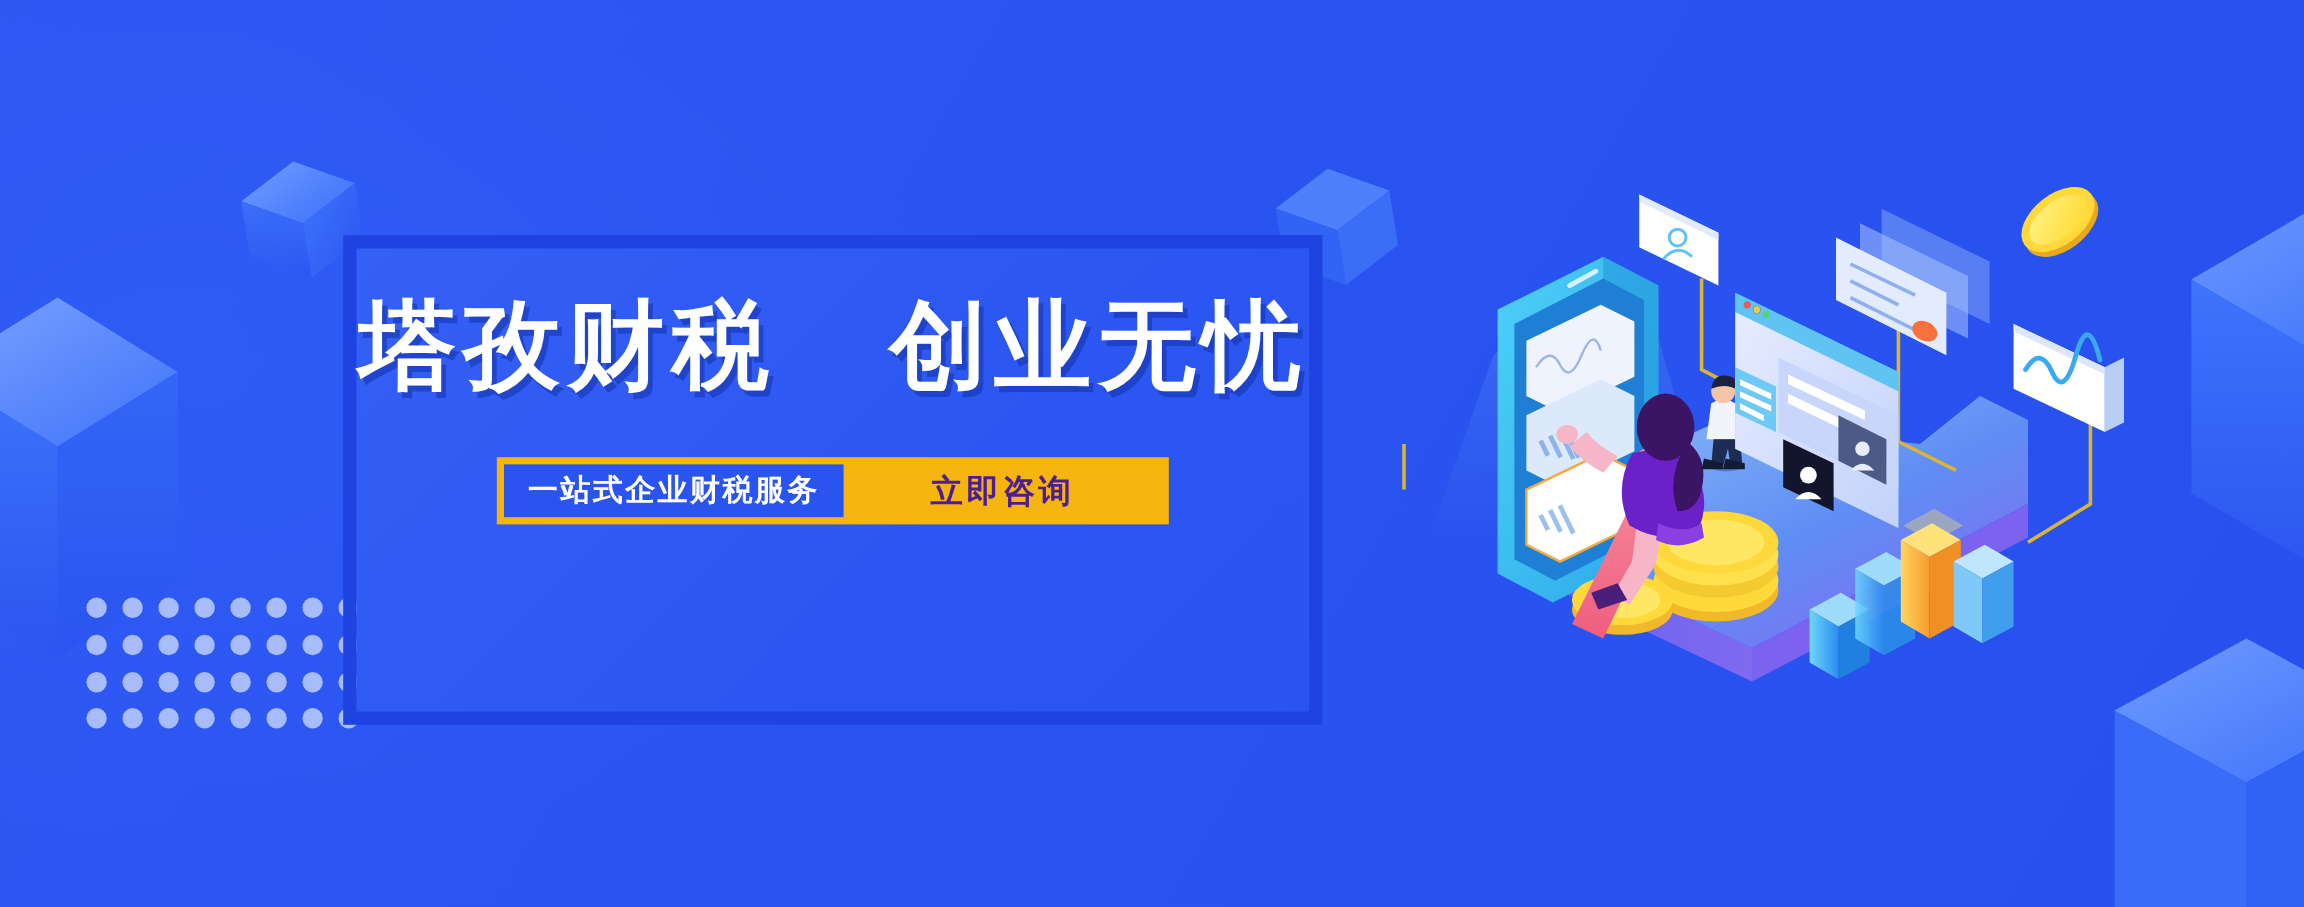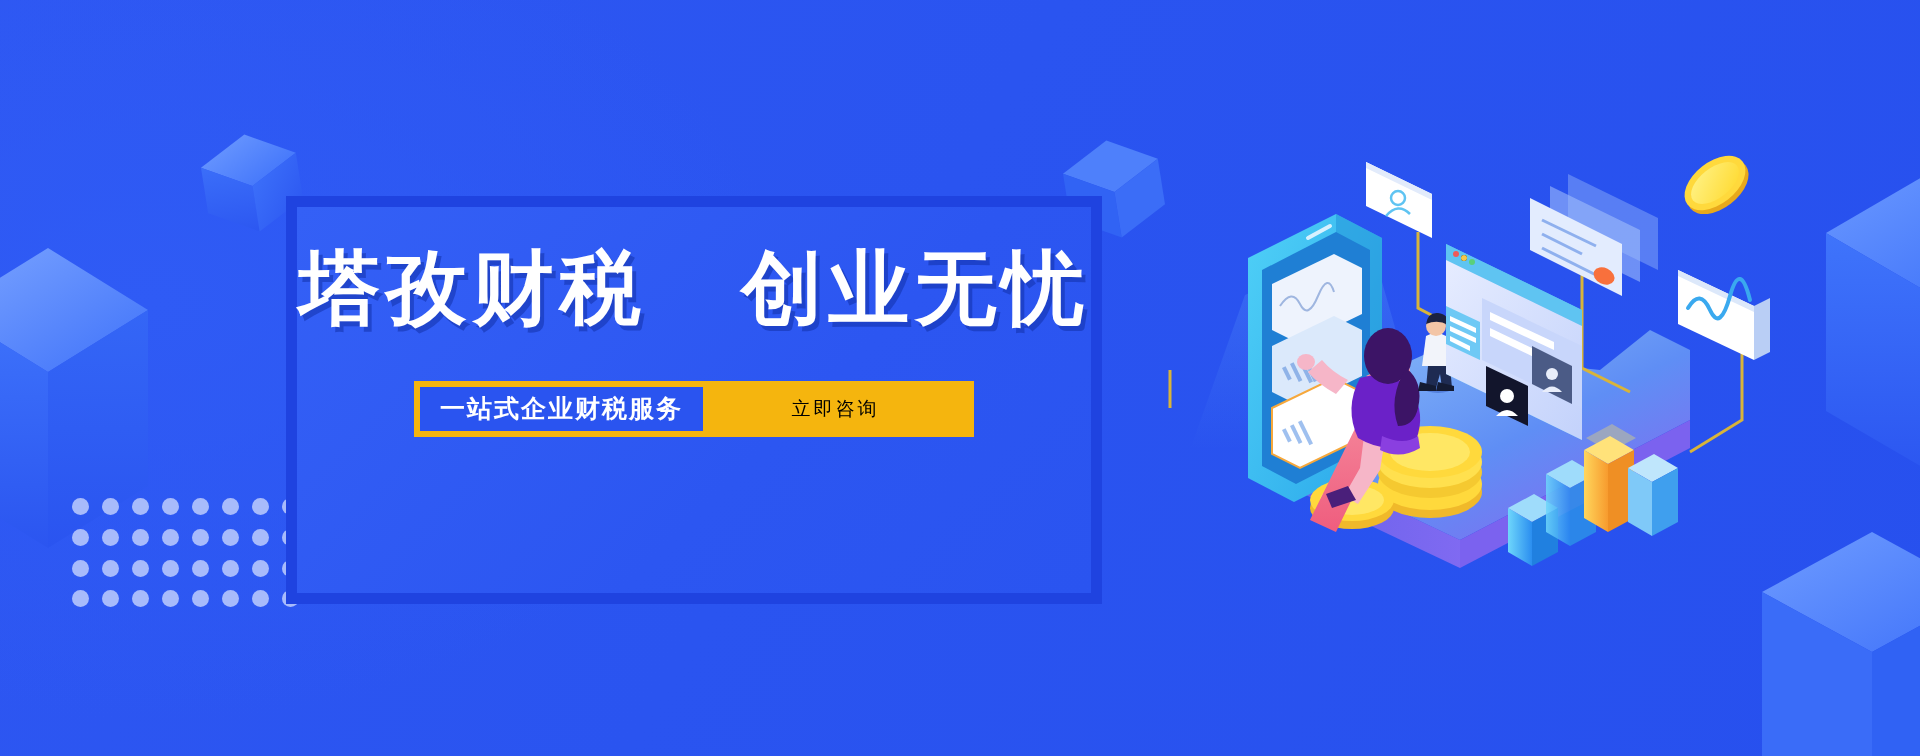--- a/index.html
+++ b/index.html
@@ -58,21 +58,21 @@
     background:#f5b50e;height:56px;padding:6px;box-sizing:border-box;
     width:560px;
   }
   #cta-tag{
     flex:0 0 auto;height:100%;display:flex;align-items:center;justify-content:center;
     background:#2a54f0;color:#ffffff;font-size:25px;font-weight:bold;letter-spacing:2px;
     padding:0 20px;box-sizing:border-box;white-space:nowrap;
   }
   #cta-btn{
     flex:1 1 auto;display:flex;align-items:center;justify-content:center;
-    color:#000000;font-size:19px;font-weight:normal;letter-spacing:3px;white-space:nowrap;
+    color:#4c1d95;font-size:27px;font-weight:bold;letter-spacing:3px;white-space:nowrap;
   }
 
   
   #illustration{position:absolute;left:1130px;top:120px;width:640px;height:480px;}
   #illustration svg{display:block;width:100%;height:100%;}
 </style>
 </head>
 <body>
 
 <div id="banner">

